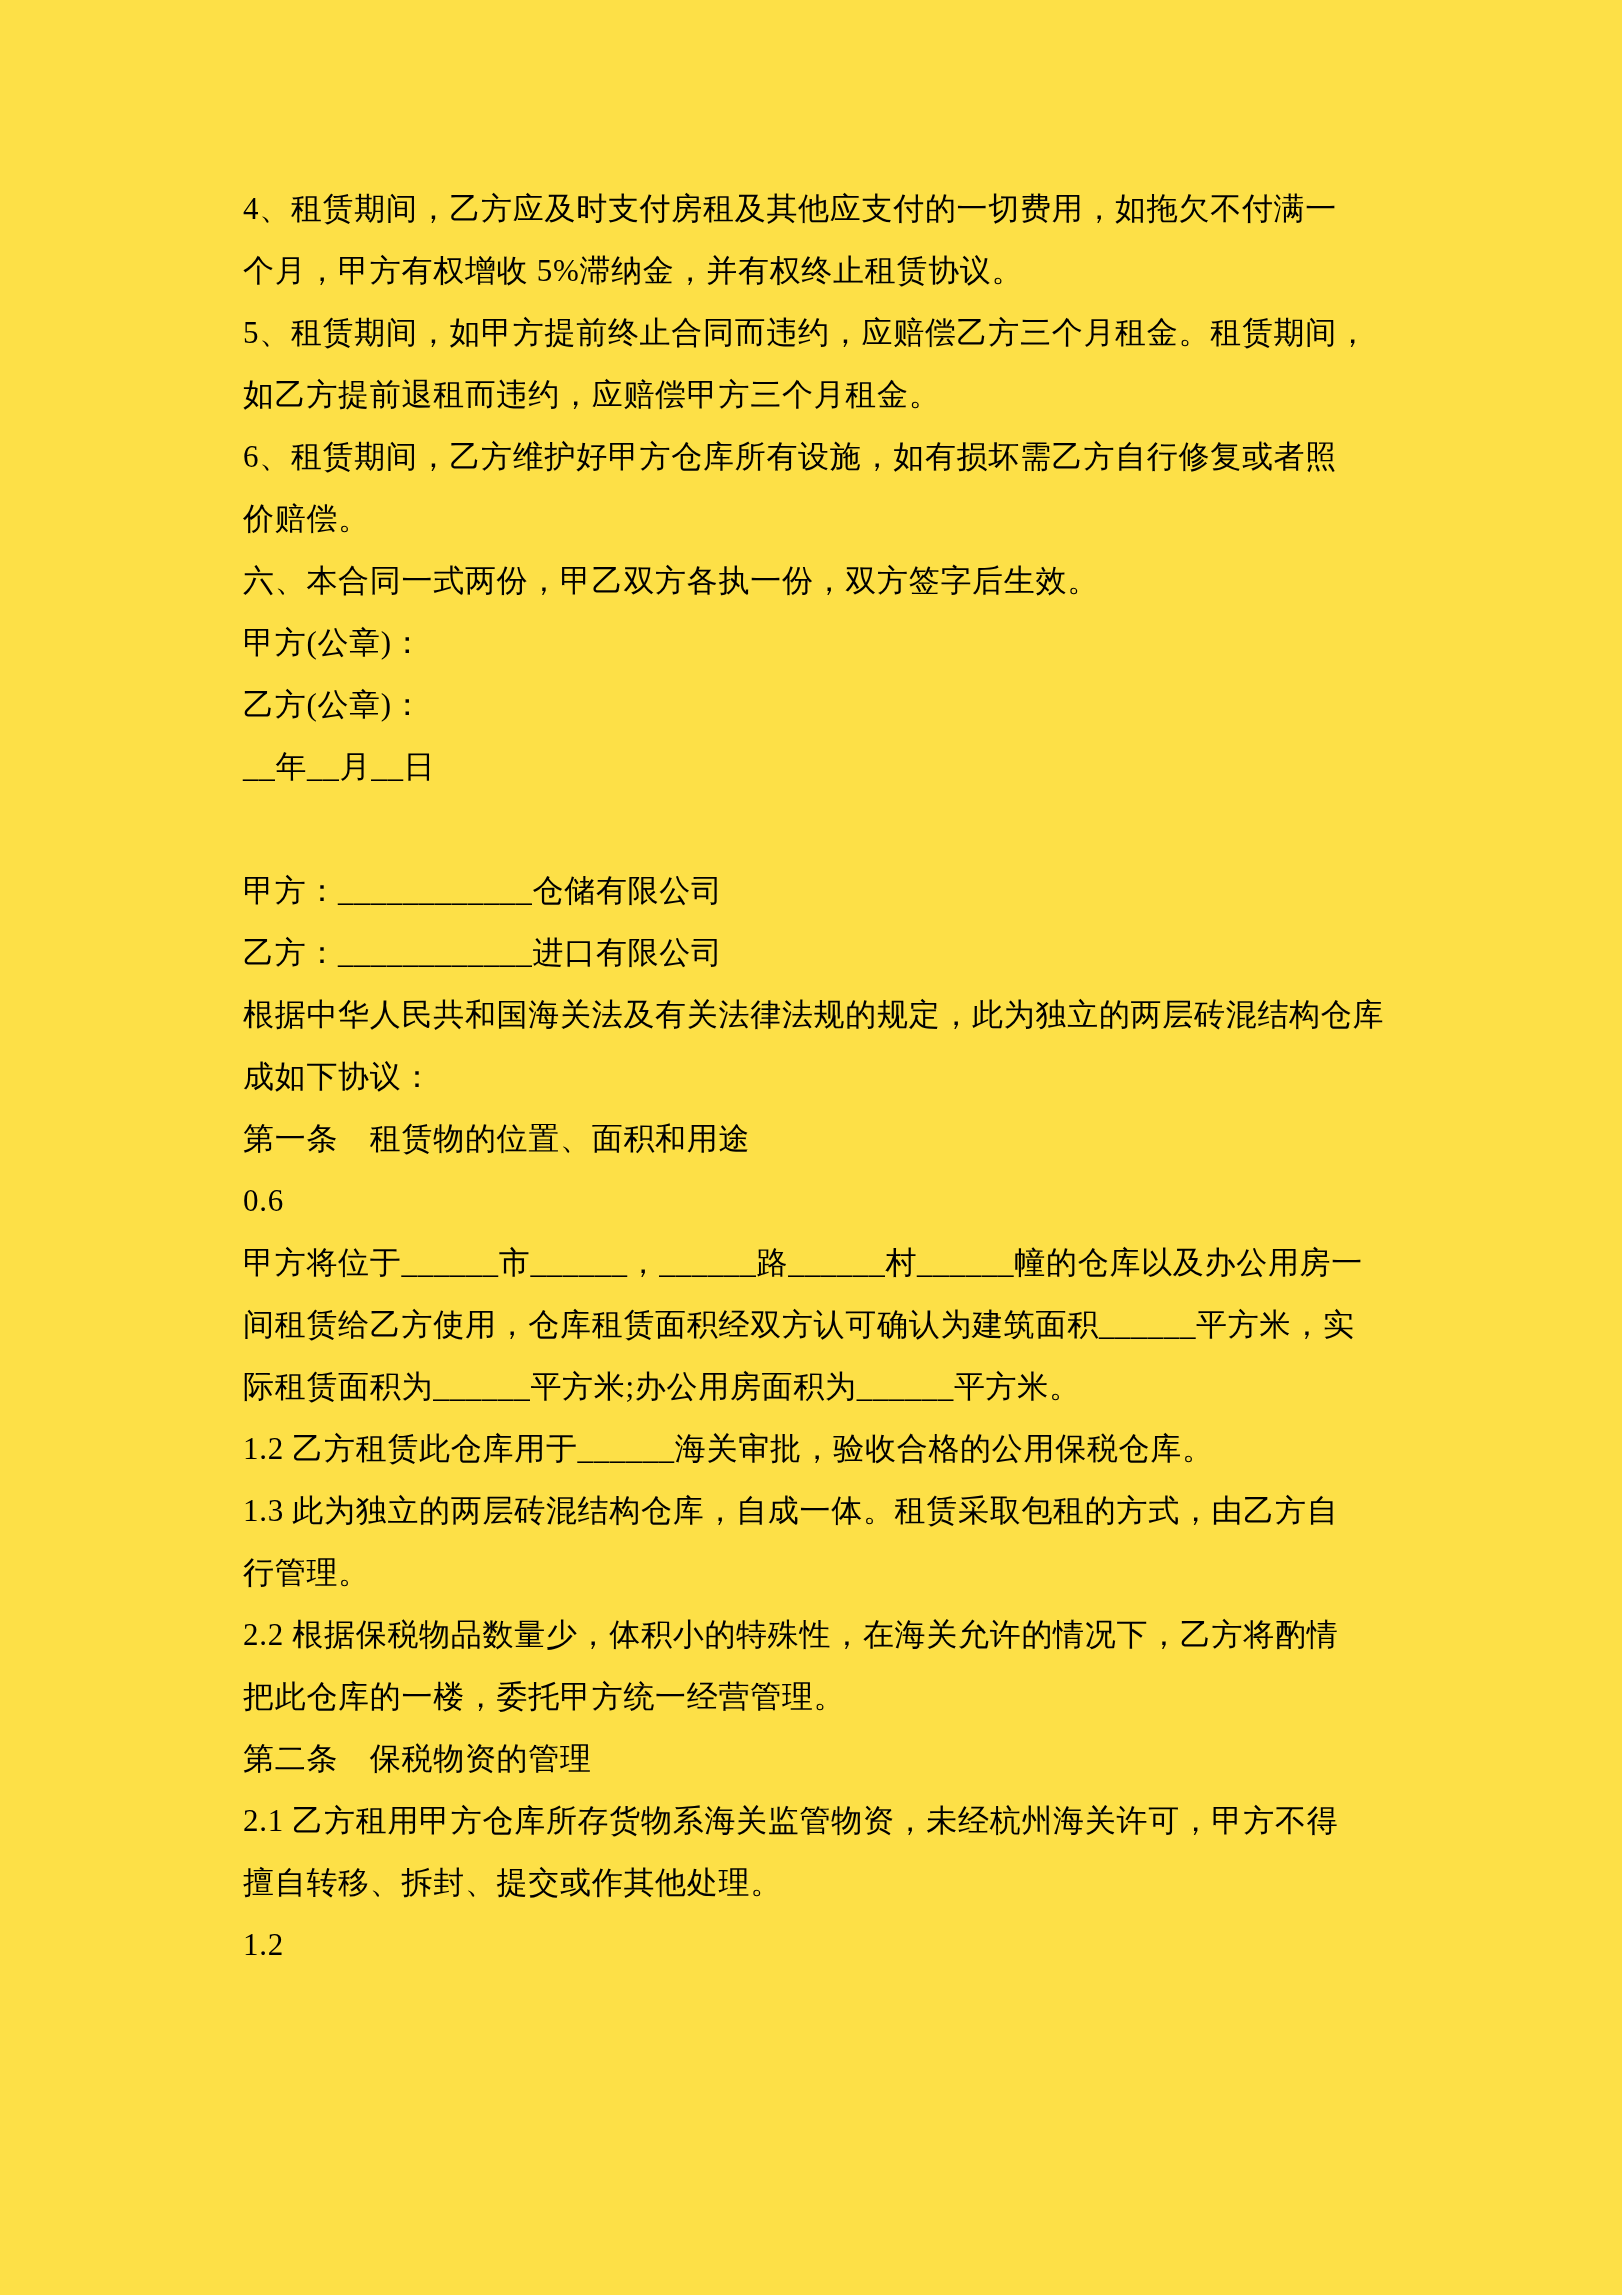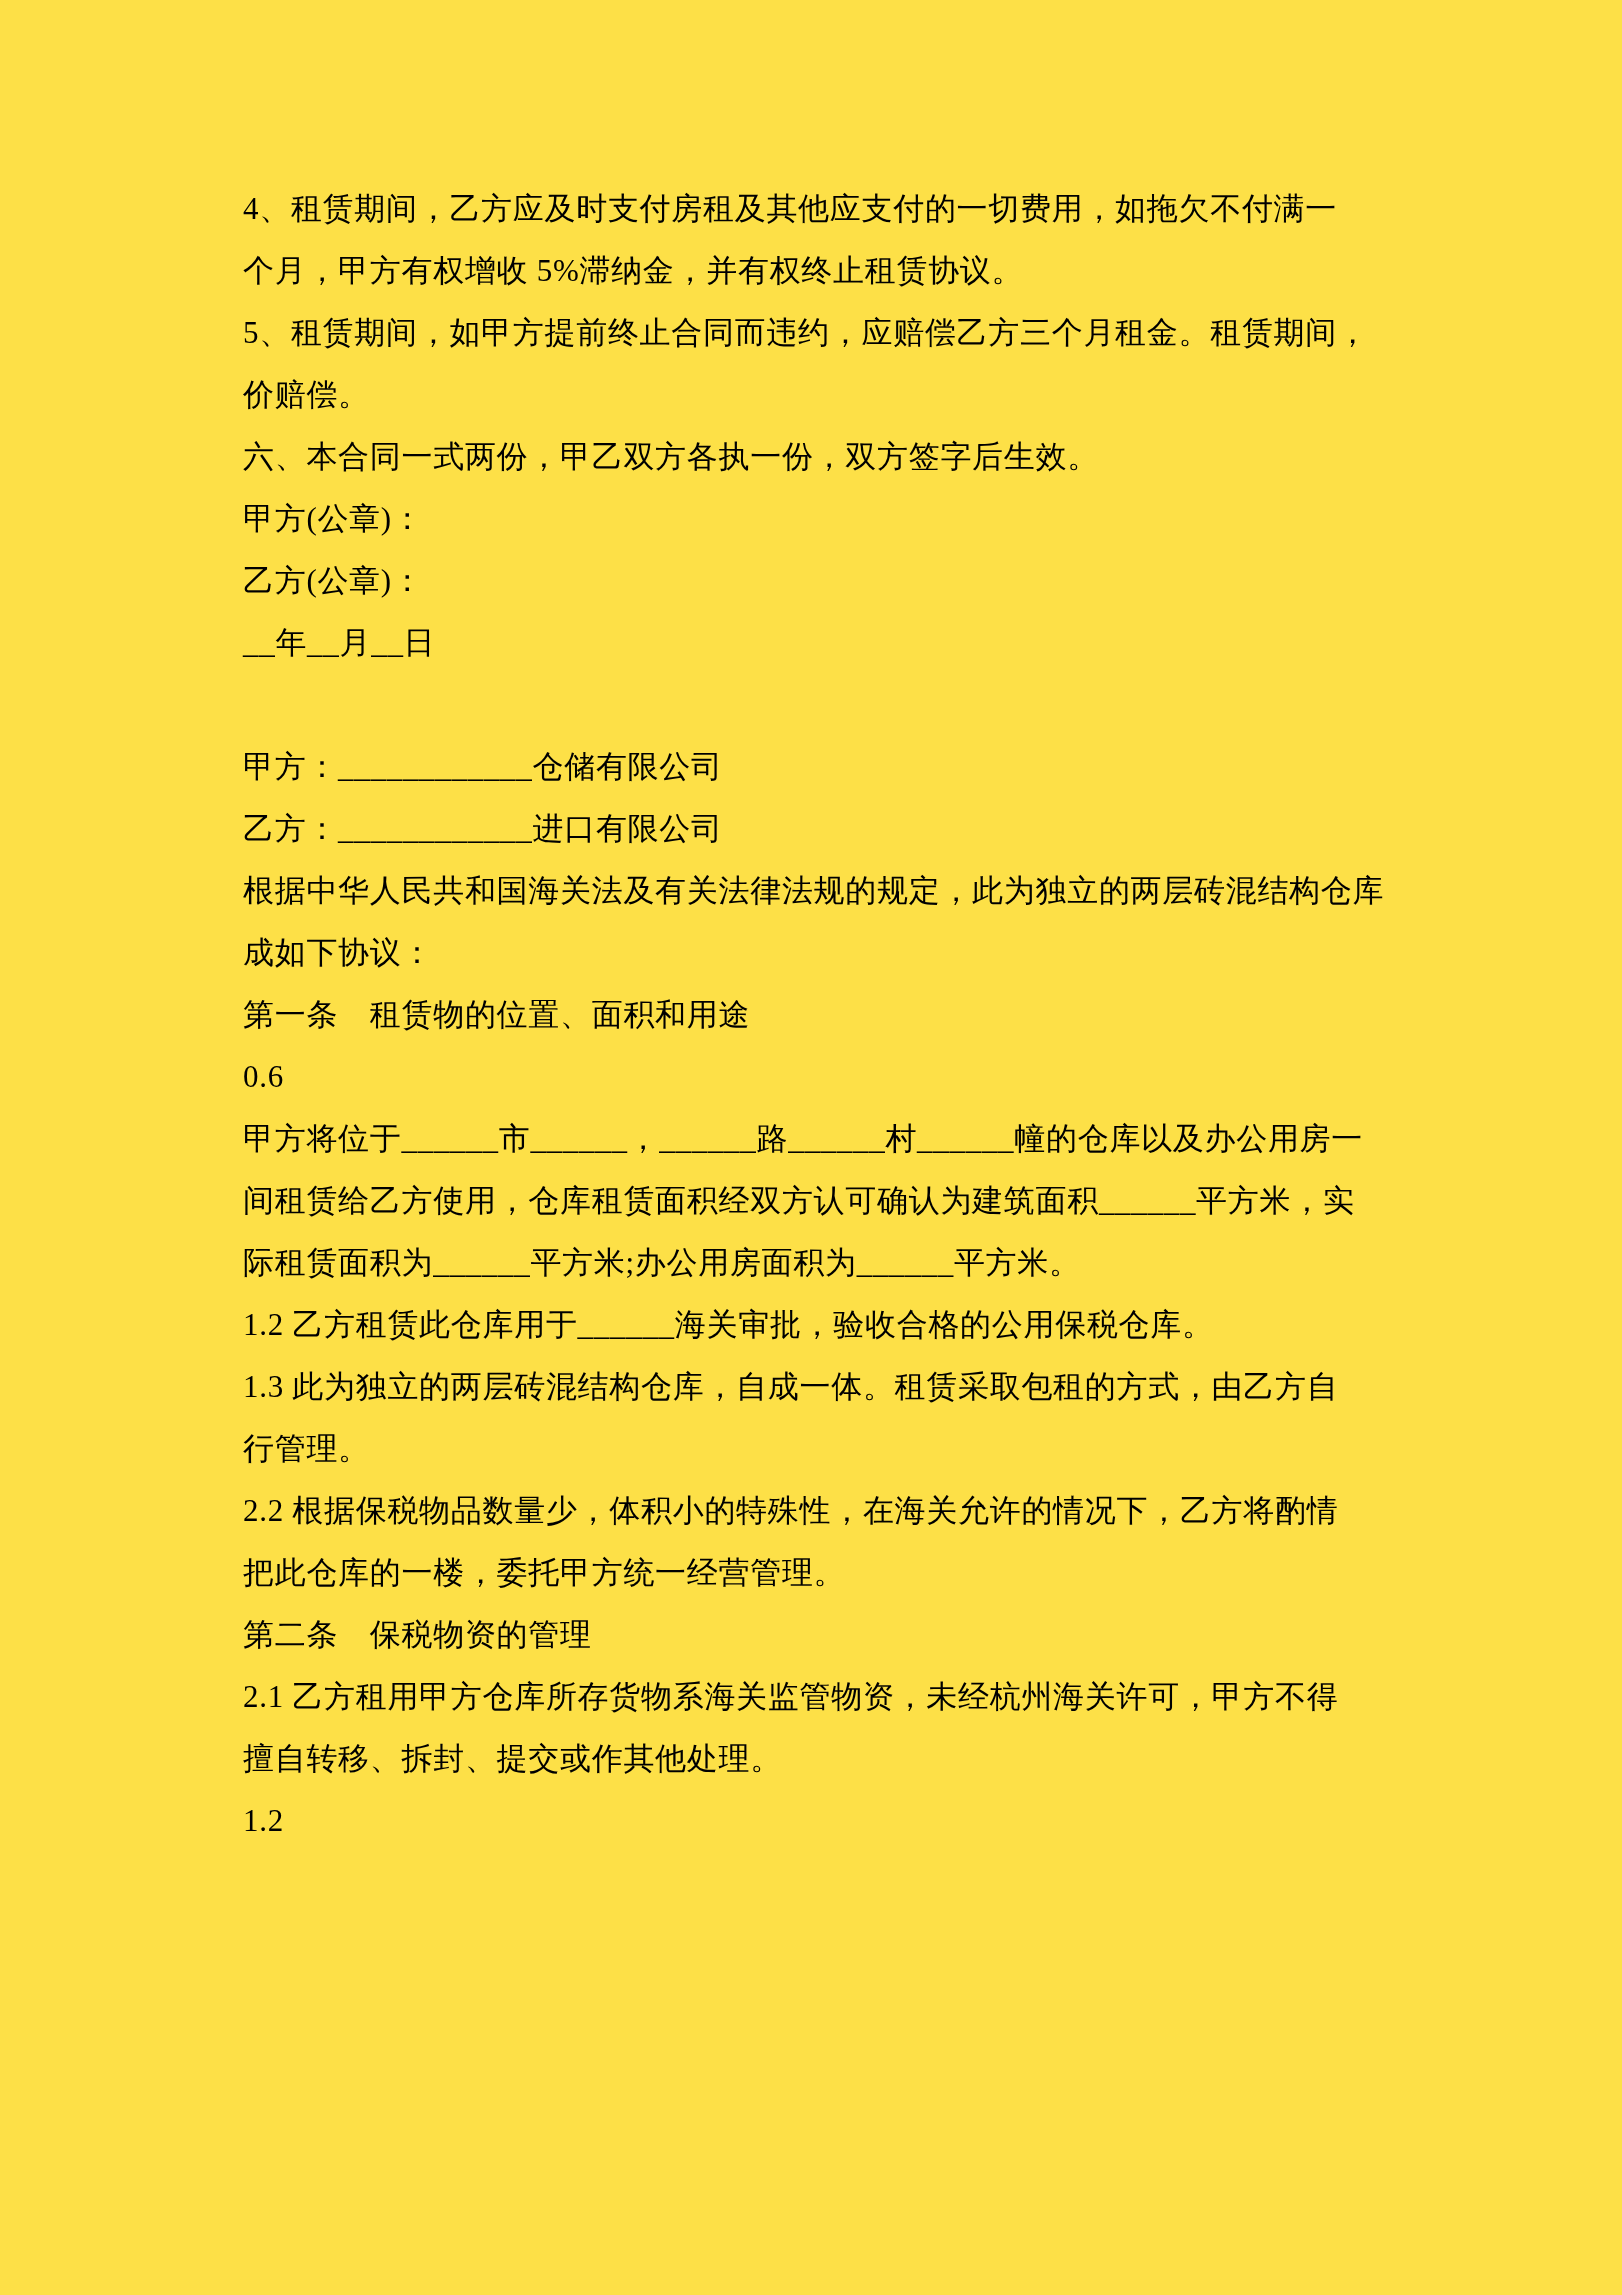--- a/index.html
+++ b/index.html
@@ -37,20 +37,22 @@
   }
 </style>
 </head>
 <body>
 
 <div class="page">
   <div class="doc-body" id="doc-body">
       <div class="line">4、租赁期间，乙方应及时支付房租及其他应支付的一切费用，如拖欠不付满一</div>
       <div class="line">个月，甲方有权增收 5%滞纳金，并有权终止租赁协议。</div>
       <div class="line">5、租赁期间，如甲方提前终止合同而违约，应赔偿乙方三个月租金。租赁期间，</div>
+      <div class="line">如乙方提前退租而违约，应赔偿甲方三个月租金。</div>
+      <div class="line">6、租赁期间，乙方维护好甲方仓库所有设施，如有损坏需乙方自行修复或者照</div>
       <div class="line">价赔偿。</div>
       <div class="line">六、本合同一式两份，甲乙双方各执一份，双方签字后生效。</div>
       <div class="line">甲方(公章)：</div>
       <div class="line">乙方(公章)：</div>
       <div class="line">__年__月__日</div>
       <div class="line blank"></div>
       <div class="line">甲方：____________仓储有限公司</div>
       <div class="line">乙方：____________进口有限公司</div>
       <div class="line">根据中华人民共和国海关法及有关法律法规的规定，此为独立的两层砖混结构仓库</div>
       <div class="line">成如下协议：</div>

